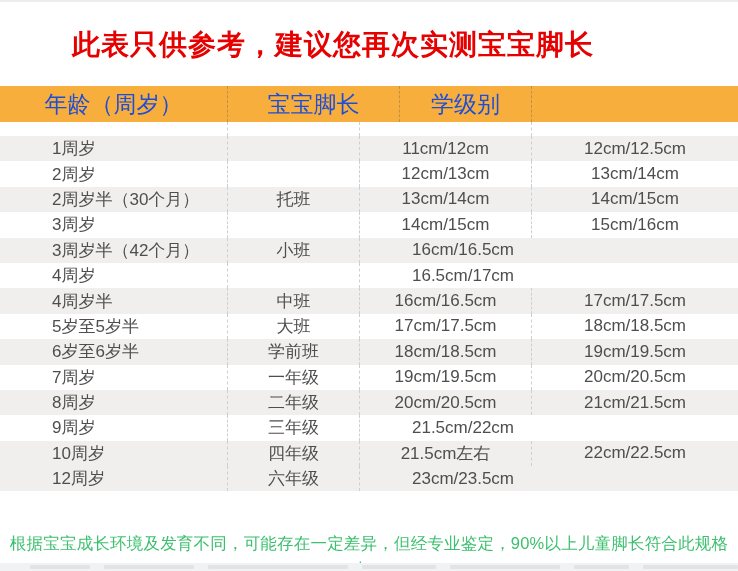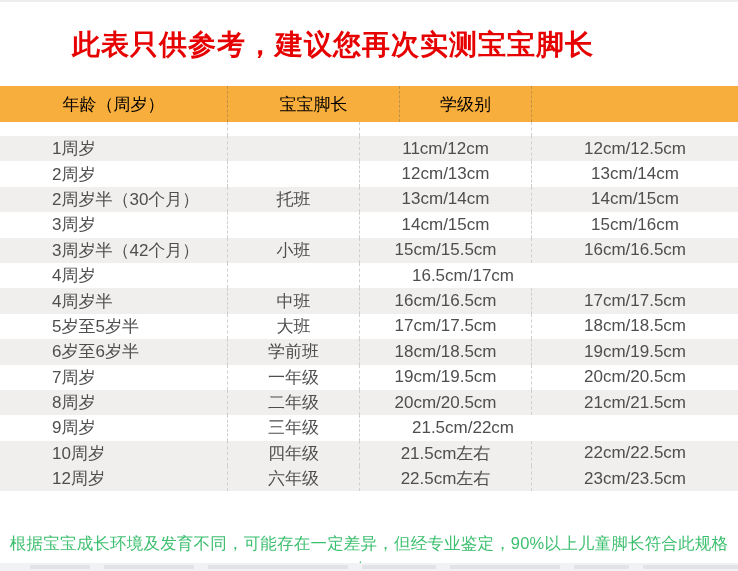--- a/index.html
+++ b/index.html
@@ -21,21 +21,21 @@
   }
   .size-table{
     position:absolute;top:86px;left:0;width:738px;
   }
   .thead{
     display:flex;height:36px;
     background:var(--header-orange,#f8ae3c);
   }
   .thead .cell{
     display:flex;align-items:center;justify-content:center;
-    font-size:17px;color:#000000;
+    font-size:23px;color:#1d4ed8;
     box-sizing:border-box;
   }
   .c1{width:228px;}
   .c2{width:132px;}
   .c3{width:172px;}
   .c4{width:206px;}
   .thead .c1,.thead .c2,.thead .c3{border-right:1px dashed rgba(120,110,90,0.45);}
   .spacer-row{display:flex;height:14px;background:#ffffff;}
   .spacer-row .cell{box-sizing:border-box;height:100%;}
   .spacer-row .c1,.spacer-row .c2,.spacer-row .c3{border-right:1px dashed #cfcfcf;}
@@ -110,21 +110,20 @@
       </div>
       <div class="row">
         <div class="cell c1">3周岁</div>
         <div class="cell c2"></div>
         <div class="cell c3">14cm/15cm</div>
         <div class="cell c4">15cm/16cm</div>
       </div>
       <div class="row alt">
         <div class="cell c1">3周岁半（42个月）</div>
         <div class="cell c2">小班</div>
-        <div class="cell c3">15cm/15.5cm</div>
         <div class="cell c4">16cm/16.5cm</div>
       </div>
       <div class="row">
         <div class="cell c1">4周岁</div>
         <div class="cell c2"></div>
         <div class="cell c4">16.5cm/17cm</div>
       </div>
       <div class="row alt">
         <div class="cell c1">4周岁半</div>
         <div class="cell c2">中班</div>
@@ -162,21 +161,20 @@
       </div>
       <div class="row alt">
         <div class="cell c1">10周岁</div>
         <div class="cell c2">四年级</div>
         <div class="cell c3">21.5cm左右</div>
         <div class="cell c4">22cm/22.5cm</div>
       </div>
       <div class="row alt">
         <div class="cell c1">12周岁</div>
         <div class="cell c2">六年级</div>
-        <div class="cell c3">22.5cm左右</div>
         <div class="cell c4">23cm/23.5cm</div>
       </div>
     </div>
 </div>
 
 <div class="footer-note">根据宝宝成长环境及发育不同，可能存在一定差异，但经专业鉴定，90%以上儿童脚长符合此规格表。</div>
 
 <div class="next-section-peek">
   <span class="ghost" style="width:60px"></span>
   <span class="ghost" style="width:90px"></span>

